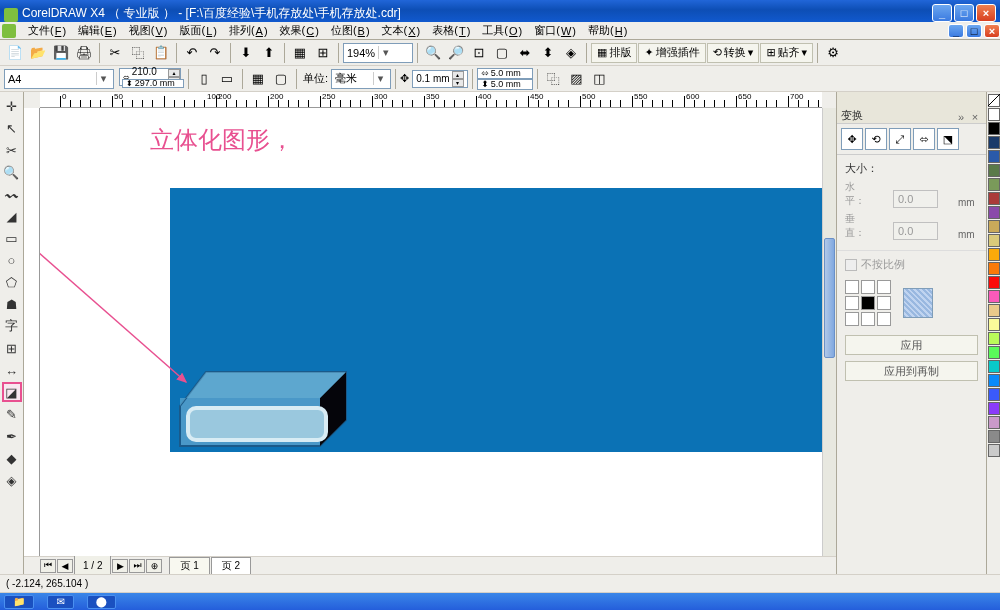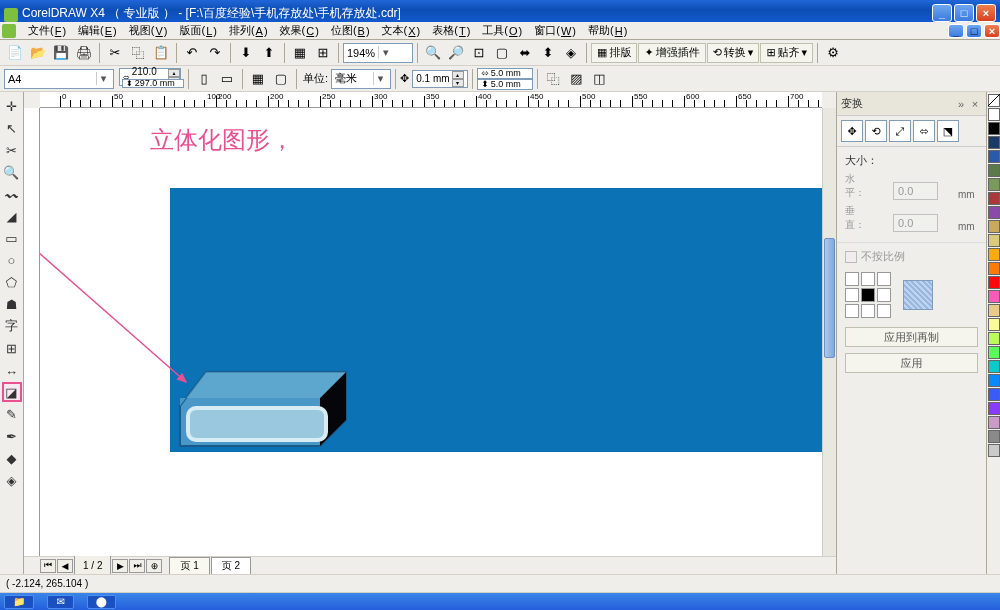--- a/index.html
+++ b/index.html
@@ -42,21 +42,21 @@
 .shape{position:absolute;left:130px;top:80px;width:654px;height:264px;background:#0b72b5}
 .obj3d{position:absolute;left:134px;top:254px;width:180px}
 .ann{position:absolute;left:110px;top:16px;color:#e85090;font-size:24px;font-family:Liberation Serif, serif}
 .arrow{position:absolute;left:-18px;top:130px}
 .botnav{height:18px;background:#efeeea;border-top:1px solid #d4d0c8;display:flex;align-items:center;font-size:10px;padding-left:16px}
 .nbtn{width:16px;height:14px;border:1px solid #999;background:#f0f0e8;display:flex;align-items:center;justify-content:center;font-size:9px;margin-right:1px}
 .pglbl{padding:16px 8px;border:1px solid #999;background:#f0f0e8;margin-right:1px}
 .tab{padding:1px 10px;background:#fff;border:1px solid #999;border-bottom:none;margin-right:1px}
 .tab.act{background:#f8f8f0}
 .dock{width:150px;background:#efeeea;border-left:1px solid #aca899;display:flex;flex-direction:column;font-size:11px}
-.dhead{height:24px;background:#e8e6da;border-bottom:1px solid #ccc;display:flex;align-items:center;padding:0 4px}
+.dhead{height:32px;background:#e8e6da;border-bottom:1px solid #ccc;display:flex;align-items:flex-end;padding:0 4px}
 .dhead .dt{flex:1;color:#333}
 .dhead .db{width:14px;text-align:center;color:#666}
 .dtabs{display:flex;gap:2px;padding:4px;border-bottom:1px solid #ccc}
 .dtab{width:22px;height:22px;border:1px solid #7f9db9;background:#fff;display:flex;align-items:center;justify-content:center;font-size:11px}
 .dsec{padding:6px 8px}
 .dlabel{color:#333;margin-bottom:4px}
 .drow{display:flex;align-items:flex-end;gap:20px;margin-bottom:4px}
 .drow .dl{width:28px;color:#999;font-size:10px}
 .drow .di{flex:1;height:18px;border:1px solid #c0c0c0;background:#f0f0ec;padding:0 4px;display:flex;align-items:center;color:#999}
 .drow .du{width:20px;font-size:10px;color:#666}
@@ -410,22 +410,22 @@
           <div class="gc"></div>
             <div class="gc on"></div>
             <div class="gc"></div>
           <div class="gc"></div>
             <div class="gc"></div>
             <div class="gc"></div>
         </div>
         <div class="picon"></div>
       </div>
     </div>
+    <div class="dfbtn">应用</div>
     <div class="dfbtn">应用到再制</div>
-    <div class="dfbtn">应用</div>
   </div>
 
   <div class="palette" id="palette">
     <div class="sw" style="background:#fff;position:relative">
       <svg width="12" height="12" style="position:absolute;top:-1px;left:-1px">
           <line x1="0" y1="12" x2="12" y2="0" stroke="#000"></line>
         </svg>
     </div>
   <div class="sw" style="background: rgb(255, 255, 255);"></div>
       <div class="sw" style="background: rgb(0, 0, 0);"></div>

